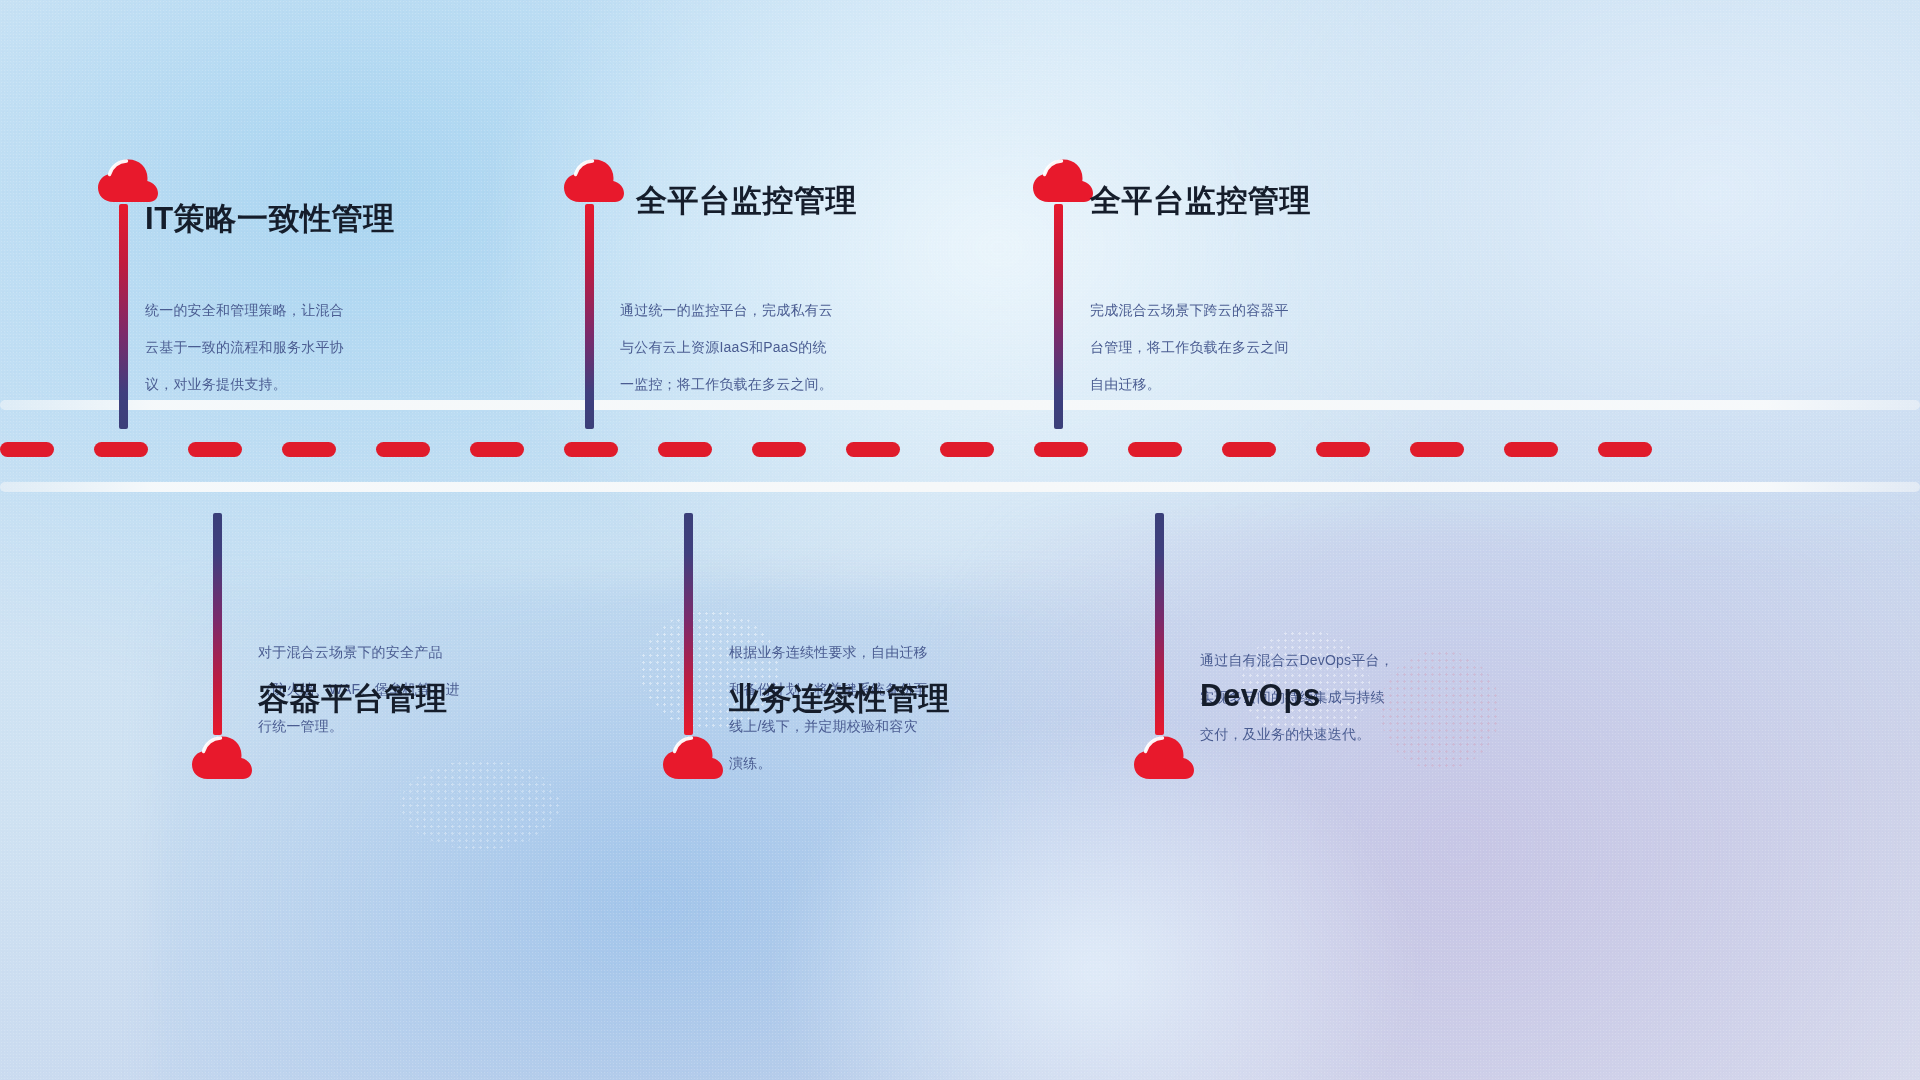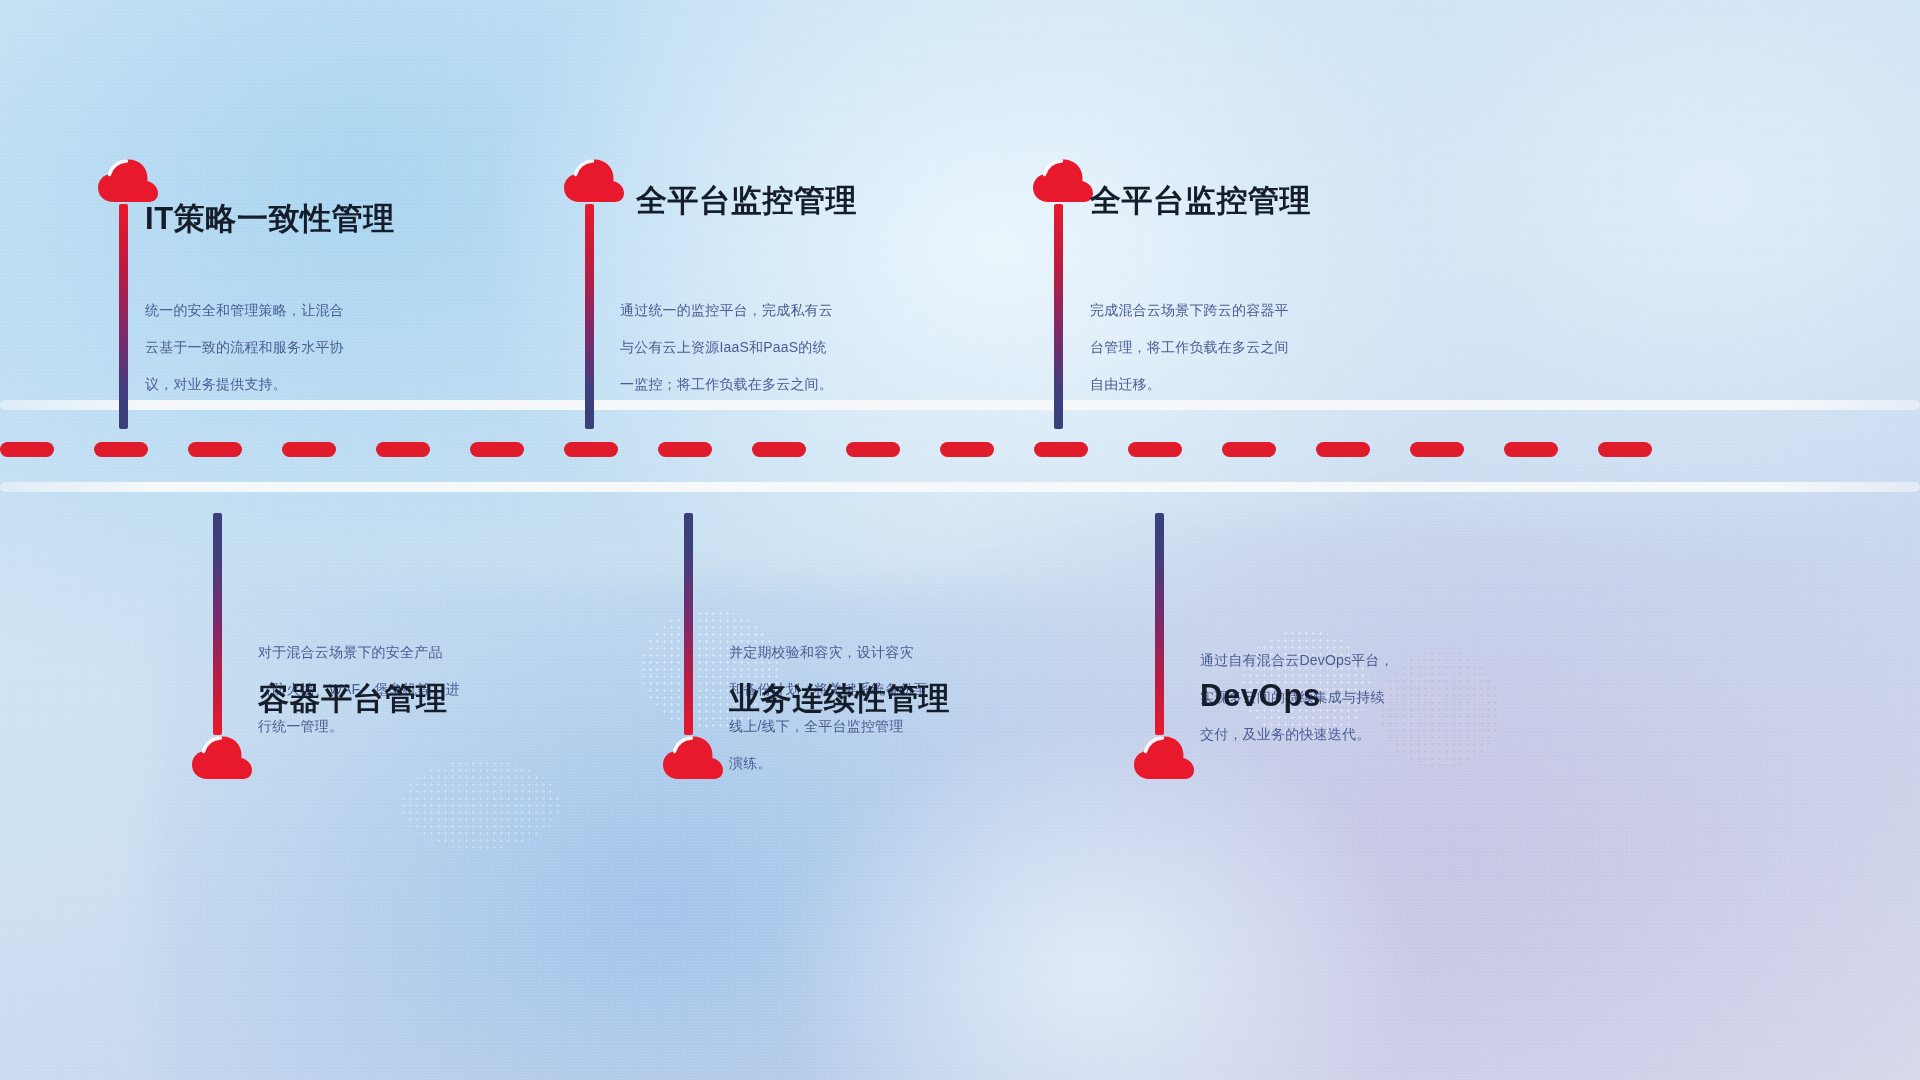--- a/index.html
+++ b/index.html
@@ -226,23 +226,23 @@
   <div class="pin up" style="left:662px; top:513px;">
     <div class="bar" style="height:222px;"></div>
     <div class="cloud">
       <svg viewBox="0 0 62 46" xmlns="http://www.w3.org/2000/svg" aria-hidden="true">
         <path d="M16.5 44 C6.8 44 1 37.6 1 29.8 C1 22.6 6.2 16.9 13.2 16.1 C15.2 7.3 22.6 1.5 31.5 1.5 C42.2 1.5 50.5 9.6 50.5 20.2 C50.5 21.2 50.4 22.1 50.3 23 C56.5 24.3 61 29.4 61 35.3 C61 40.2 57.6 44 52 44 Z" fill="#E8192C"></path>
         <path d="M12.5 16.5 C14.8 8.6 21.4 3.4 29.5 3.0" stroke="#ffffff" stroke-width="3.4" stroke-linecap="round" fill="none" opacity=".95"></path>
       </svg>
     </div>
   </div>
   <div class="body" style="left:729px; top:634px; width:370px;">
-    <span>并定期校验和容灾，设计容灾</span>
+    <span>根据业务连续性要求，自由迁移</span>
     <span>和备份计划，将关键系统备份至</span>
-    <span>线上/线下，全平台监控管理</span>
+    <span>线上/线下，并定期校验和容灾</span>
     <span>演练。</span>
   </div>
   <div class="heading" style="left:729px; top:678px;">业务连续性管理</div>
 
   <div class="pin up" style="left:1133px; top:513px;">
     <div class="bar" style="height:222px;"></div>
     <div class="cloud">
       <svg viewBox="0 0 62 46" xmlns="http://www.w3.org/2000/svg" aria-hidden="true">
         <path d="M16.5 44 C6.8 44 1 37.6 1 29.8 C1 22.6 6.2 16.9 13.2 16.1 C15.2 7.3 22.6 1.5 31.5 1.5 C42.2 1.5 50.5 9.6 50.5 20.2 C50.5 21.2 50.4 22.1 50.3 23 C56.5 24.3 61 29.4 61 35.3 C61 40.2 57.6 44 52 44 Z" fill="#E8192C"></path>
         <path d="M12.5 16.5 C14.8 8.6 21.4 3.4 29.5 3.0" stroke="#ffffff" stroke-width="3.4" stroke-linecap="round" fill="none" opacity=".95"></path>

